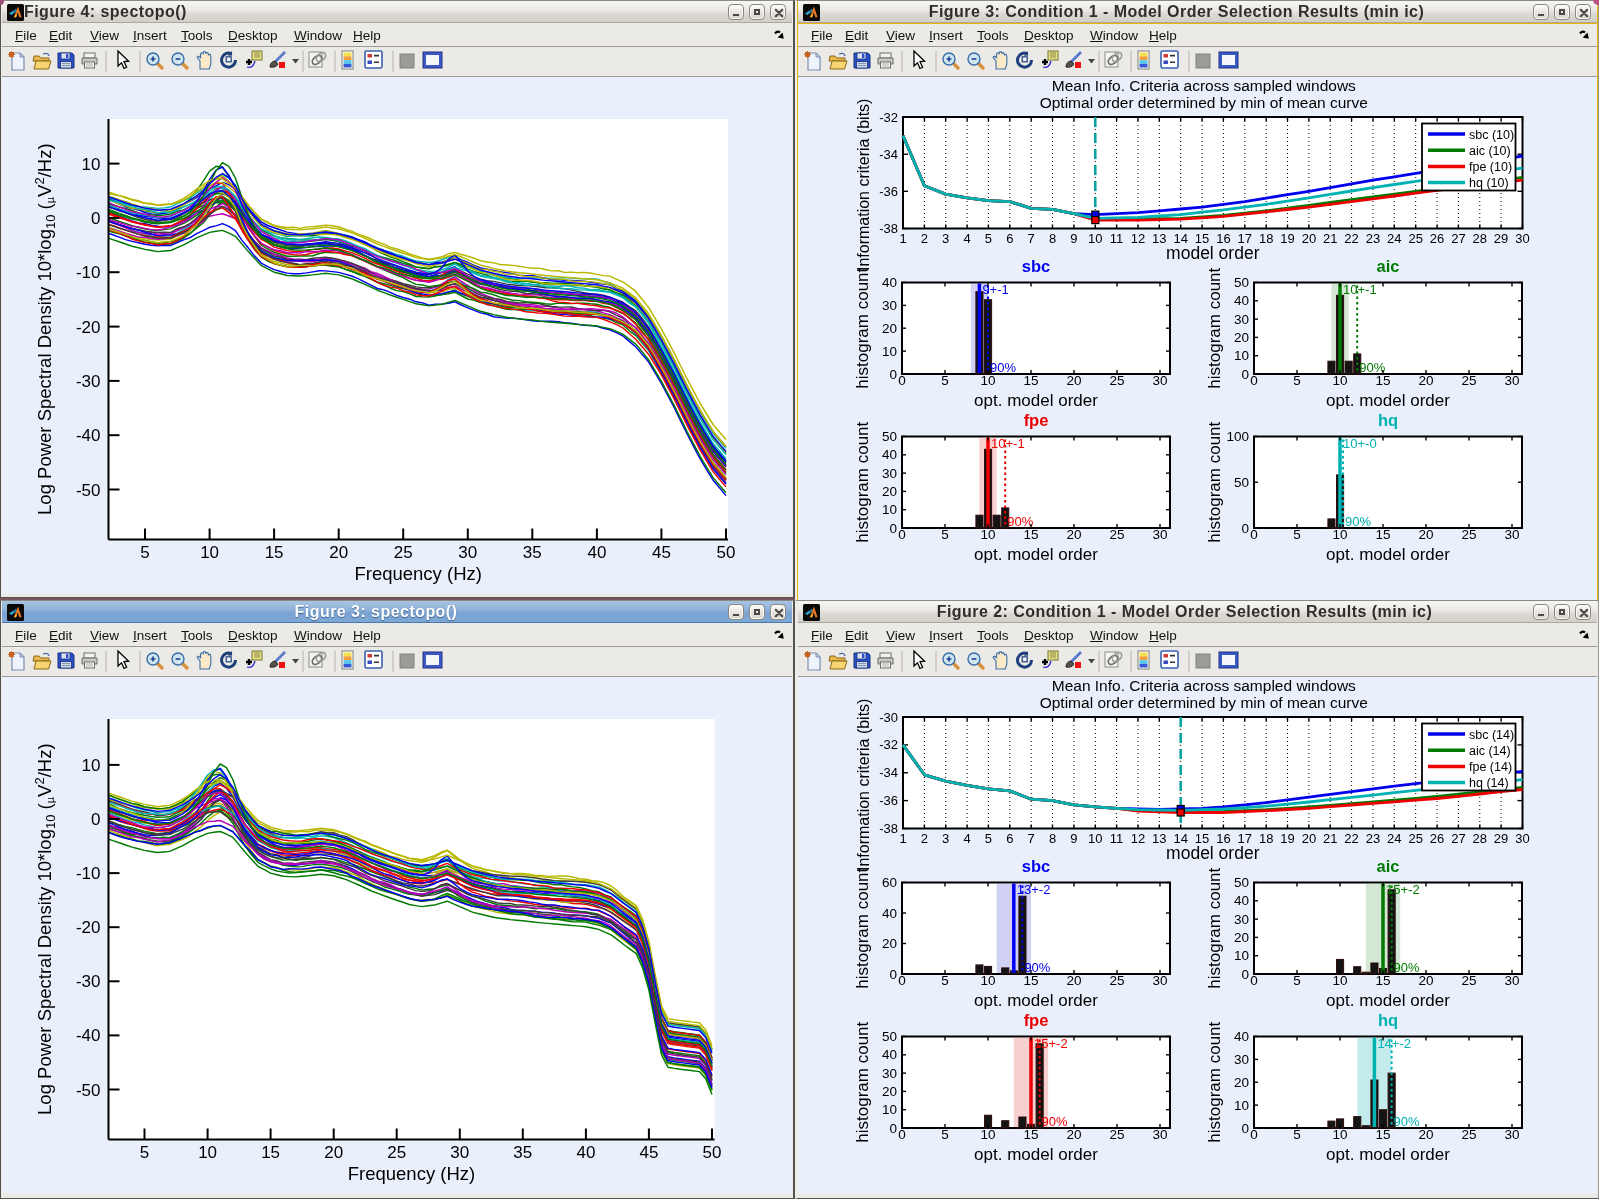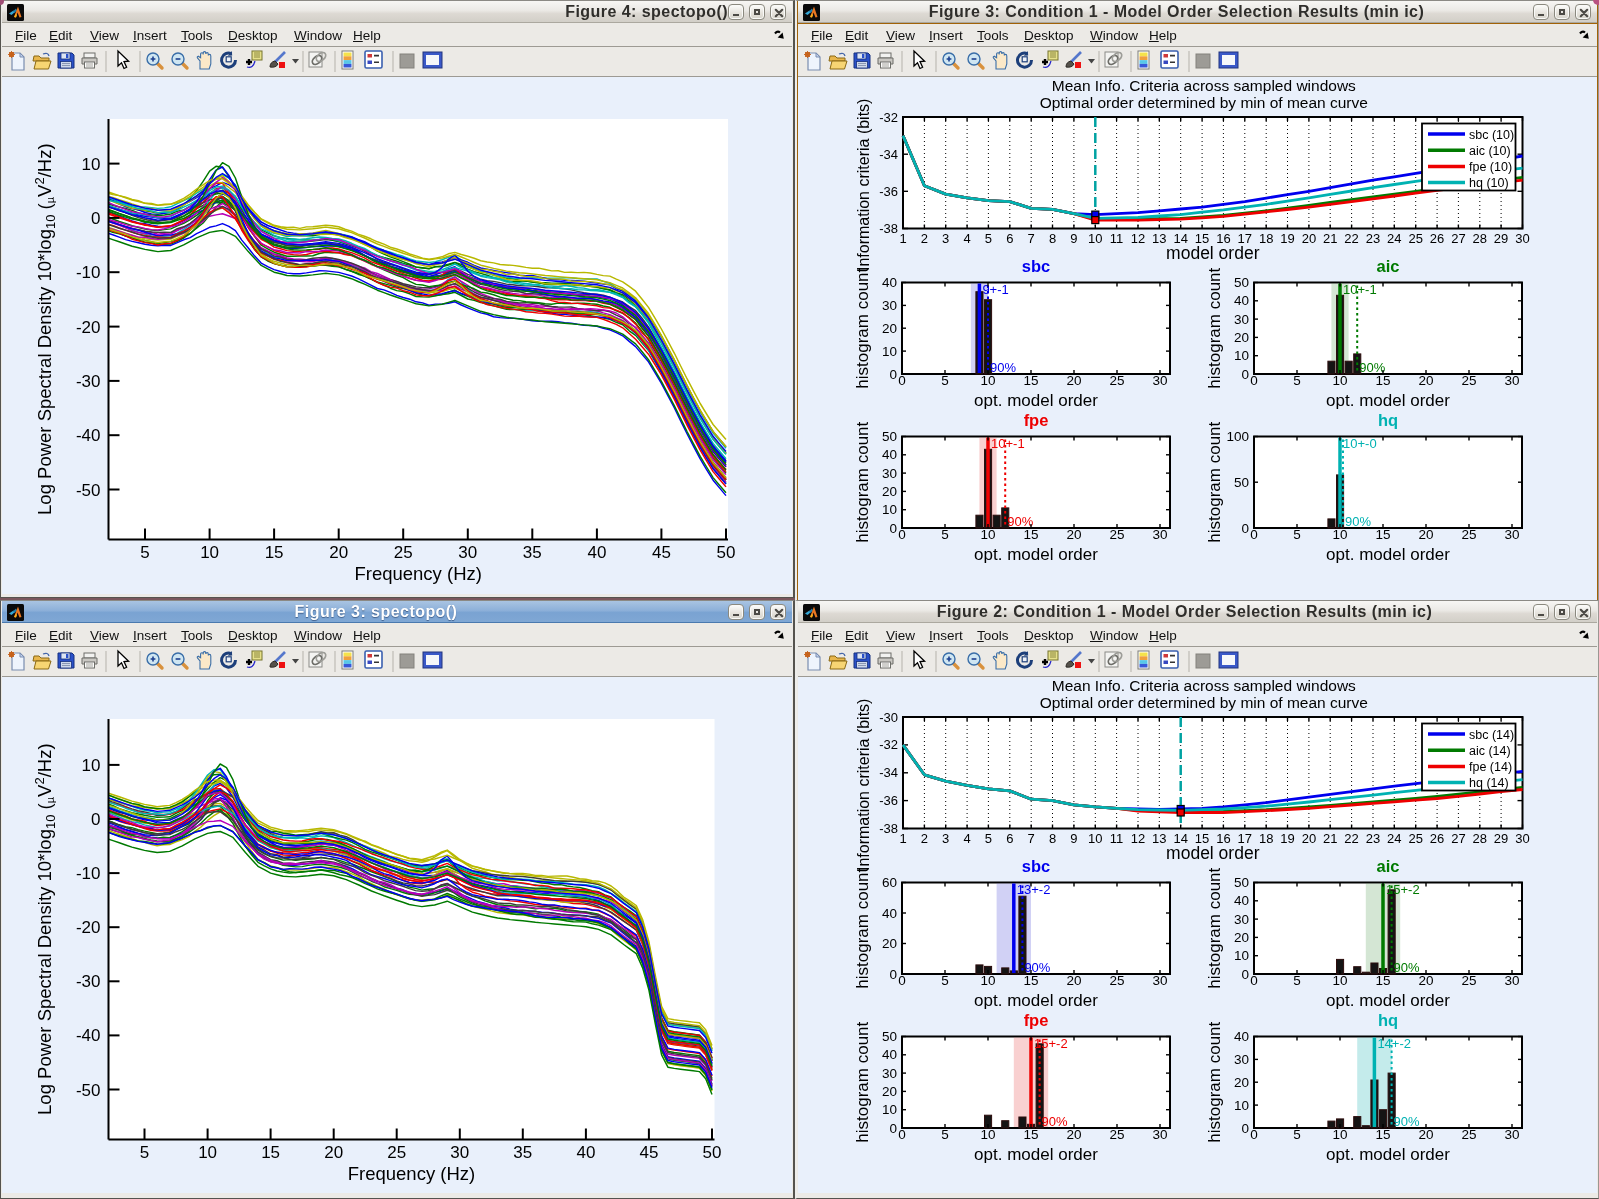--- a/index.html
+++ b/index.html
@@ -9,21 +9,21 @@
 <div id="page">
 <div style="position:absolute;left:0px;top:0px;width:795px;height:598px;background:#eceae6;border:1px solid #55534e;border-top:1px solid #8b8984;border-right:2px solid #55534e;box-sizing:border-box">
 <div style="position:absolute;left:1px;right:1px;top:0;height:22px;background:linear-gradient(180deg,#f7f6f4 0%,#ebe9e5 45%,#ddd9d3 60%,#d2cfc8 100%);border-bottom:1px solid #aba89f">
 <svg width="17" height="17" viewBox="0 0 17 17" style="position:absolute;left:5px;top:3px">
           <rect width="17" height="17" rx="1.5" fill="#0a0a0a"></rect>
           <polygon points="2,9.5 6.5,6.5 8,8 4.5,11" fill="#35a8d8"></polygon>
           <polygon points="6,7.5 9,4.5 10,6.5 7.5,9" fill="#1f7fae"></polygon>
           <polygon points="7,13 11,2.5 14.5,13 12.5,13.5 10.5,8.5 9,13.5" fill="#e87722"></polygon>
           <polygon points="7,13 9,13.5 10,11 8.8,9.8" fill="#f6b21d"></polygon>
         </svg>
-<div style="position:absolute;left:22px;right:64px;top:2px;text-align:right;font:bold 16px 'Liberation Sans',sans-serif;letter-spacing:0.45px;color:#2f2e2b;">Figure 4: spectopo()</div>
+<div style="position:absolute;left:22px;right:64px;top:2px;text-align:left;font:bold 16px 'Liberation Sans',sans-serif;letter-spacing:0.45px;color:#2f2e2b;">Figure 4: spectopo()</div>
 <div style="position:absolute;top:3px;width:16px;height:16px;border:1px solid #8b897f;border-radius:4px;background:linear-gradient(180deg,#fdfdfc,#e4e1da 60%,#d6d3cb);box-shadow:inset 0 0 0 1px #fafaf8;color:#5c5a53;text-align:center;box-sizing:border-box;right:48px">
           <div style="position:absolute;left:4px;right:4px;bottom:3px;height:2.5px;background:#4c4a45"></div>
         </div>
         <div style="position:absolute;top:3px;width:16px;height:16px;border:1px solid #8b897f;border-radius:4px;background:linear-gradient(180deg,#fdfdfc,#e4e1da 60%,#d6d3cb);box-shadow:inset 0 0 0 1px #fafaf8;color:#5c5a53;text-align:center;box-sizing:border-box;right:27px">
           <div style="position:absolute;left:4px;right:4px;top:4px;bottom:4px;border:2px solid #4c4a45"></div>
         </div>
         <div style="position:absolute;top:3px;width:16px;height:16px;border:1px solid #8b897f;border-radius:4px;background:linear-gradient(180deg,#fdfdfc,#e4e1da 60%,#d6d3cb);box-shadow:inset 0 0 0 1px #fafaf8;color:#5c5a53;text-align:center;box-sizing:border-box;right:6px">
           <svg width="14" height="14" style="position:absolute;left:0.5px;top:0.5px">
             <path d="M3.8,3.8 L10.2,10.2 M10.2,3.8 L3.8,10.2" stroke="#4c4a45" stroke-width="2.2" stroke-linecap="round"></path>
           </svg>
@@ -211,21 +211,21 @@
           <line x1="594.9" y1="462.5" x2="594.9" y2="451.5" stroke="#000" stroke-width="2"></line>
           <text x="594.9" y="481" font-size="17" fill="#000" text-anchor="middle" font-family="&quot;Liberation Sans&quot;, sans-serif">40</text>
           <line x1="659.4" y1="462.5" x2="659.4" y2="451.5" stroke="#000" stroke-width="2"></line>
           <text x="659.4" y="481" font-size="17" fill="#000" text-anchor="middle" font-family="&quot;Liberation Sans&quot;, sans-serif">45</text>
           <line x1="724" y1="462.5" x2="724" y2="451.5" stroke="#000" stroke-width="2"></line>
           <text x="724" y="481" font-size="17" fill="#000" text-anchor="middle" font-family="&quot;Liberation Sans&quot;, sans-serif">50</text>
           <text x="416.2" y="502.5" font-size="18.5" fill="#000" text-anchor="middle" font-family="&quot;Liberation Sans&quot;, sans-serif">Frequency (Hz)</text>
           <text x="49" y="252.2" font-size="18.5" fill="#000" text-anchor="middle" font-family="&quot;Liberation Sans&quot;, sans-serif" transform="rotate(-90 49 252.2)">Log Power Spectral Density 10*log<tspan font-size="13" dy="4">10</tspan><tspan dy="-4"> (</tspan><tspan font-size="11" dy="3">µ</tspan><tspan font-size="18.5" dy="-3">V</tspan><tspan font-size="13" dy="-7">2</tspan><tspan dy="7" font-size="18.5">/Hz)</tspan></text>
         </svg></div>
 </div>
-<div style="position:absolute;left:795px;top:0px;width:804px;height:704px;background:#a16207;border:1px solid #55534e;border-top:1px solid #8b8984;border-left:2px solid #eeedea;border-right:1px solid #9a9792;box-sizing:border-box">
+<div style="position:absolute;left:795px;top:0px;width:804px;height:704px;background:#eab308;border:1px solid #55534e;border-top:1px solid #8b8984;border-left:2px solid #eeedea;border-right:1px solid #9a9792;box-sizing:border-box">
 <div style="position:absolute;left:1px;right:1px;top:0;height:22px;background:linear-gradient(180deg,#f7f6f4 0%,#ebe9e5 45%,#ddd9d3 60%,#d2cfc8 100%);border-bottom:1px solid #aba89f">
 <svg width="17" height="17" viewBox="0 0 17 17" style="position:absolute;left:5px;top:3px">
           <rect width="17" height="17" rx="1.5" fill="#0a0a0a"></rect>
           <polygon points="2,9.5 6.5,6.5 8,8 4.5,11" fill="#35a8d8"></polygon>
           <polygon points="6,7.5 9,4.5 10,6.5 7.5,9" fill="#1f7fae"></polygon>
           <polygon points="7,13 11,2.5 14.5,13 12.5,13.5 10.5,8.5 9,13.5" fill="#e87722"></polygon>
           <polygon points="7,13 9,13.5 10,11 8.8,9.8" fill="#f6b21d"></polygon>
         </svg>
 <div style="position:absolute;left:22px;right:64px;top:2px;text-align:center;font:bold 16px 'Liberation Sans',sans-serif;letter-spacing:0.45px;color:#2f2e2b;">Figure 3: Condition 1 - Model Order Selection Results (min ic)</div>
 <div style="position:absolute;top:3px;width:16px;height:16px;border:1px solid #8b897f;border-radius:4px;background:linear-gradient(180deg,#fdfdfc,#e4e1da 60%,#d6d3cb);box-shadow:inset 0 0 0 1px #fafaf8;color:#5c5a53;text-align:center;box-sizing:border-box;right:48px">

